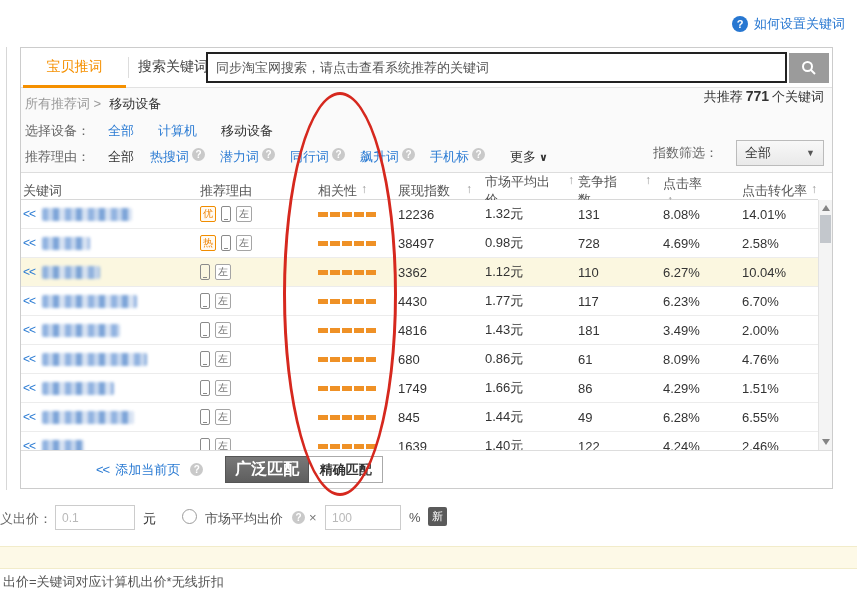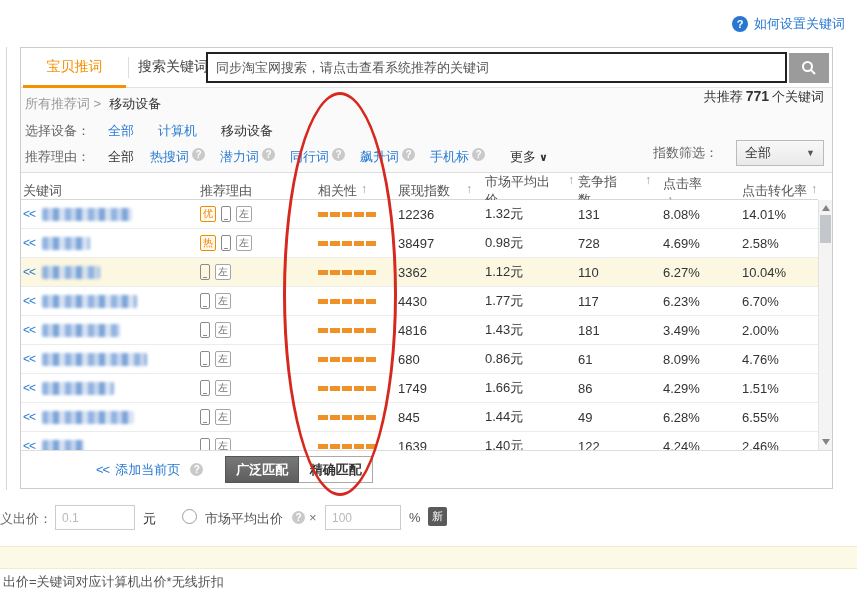--- a/index.html
+++ b/index.html
@@ -75,21 +75,21 @@
   .sb-up,.sb-down { position:absolute; left:3px; width:0; height:0; border-left:4px solid transparent; border-right:4px solid transparent; cursor:pointer; }
   .sb-up { top:5px; border-bottom:6px solid #848484; }
   .sb-down { bottom:5px; border-top:6px solid #848484; }
   .sb-thumb { position:absolute; left:1px; top:15px; width:11px; height:28px; background:#c3c7cc; cursor:grab; }
 
   
   .tfoot { position:absolute; left:0; bottom:0; width:100%; height:38px; border-top:1px solid #ddd; background:#fff; display:flex; align-items:center; }
   .add-page { display:flex; align-items:center; margin-left:75px; color:#2b7bd3; cursor:pointer; }
   .add-page .q-gray { margin-left:10px; }
   .match-btns { display:flex; margin-left:22px; }
-  .btn-broad { width:74px; height:27px; background:linear-gradient(#787878,#5e5e5e); border:1px solid #555; color:#fff; font-weight:bold; font-size:13px; cursor:pointer; }
+  .btn-broad { width:84px; height:27px; background:linear-gradient(#787878,#5e5e5e); border:1px solid #555; color:#fff; font-weight:bold; font-size:16px; cursor:pointer; }
   .btn-exact { width:74px; height:27px; background:#fff; border:1px solid #aaa; border-left:none; color:#333; font-weight:bold; font-size:13px; cursor:pointer; }
 
   
   .bid-row { position:absolute; left:0; top:503px; width:857px; height:30px; }
   .bid-row > * { position:absolute; }
   .bid-label { left:0; top:7px; color:#666; }
   .bid-input { left:55px; top:2px; width:80px; height:25px; border:1px solid #ccc; color:#b9b9b9; padding:0 6px; font-size:12px; background:#fff; font-family:"Liberation Sans","DejaVu Sans",sans-serif; }
   .bid-unit { left:143px; top:7px; color:#333; }
   .bid-radio { left:182px; top:6px; width:15px; height:15px; border:1px solid #9c9c9c; border-radius:50%; background:#fff; cursor:pointer; }
   .bid-avg { left:205px; top:7px; color:#555; }

